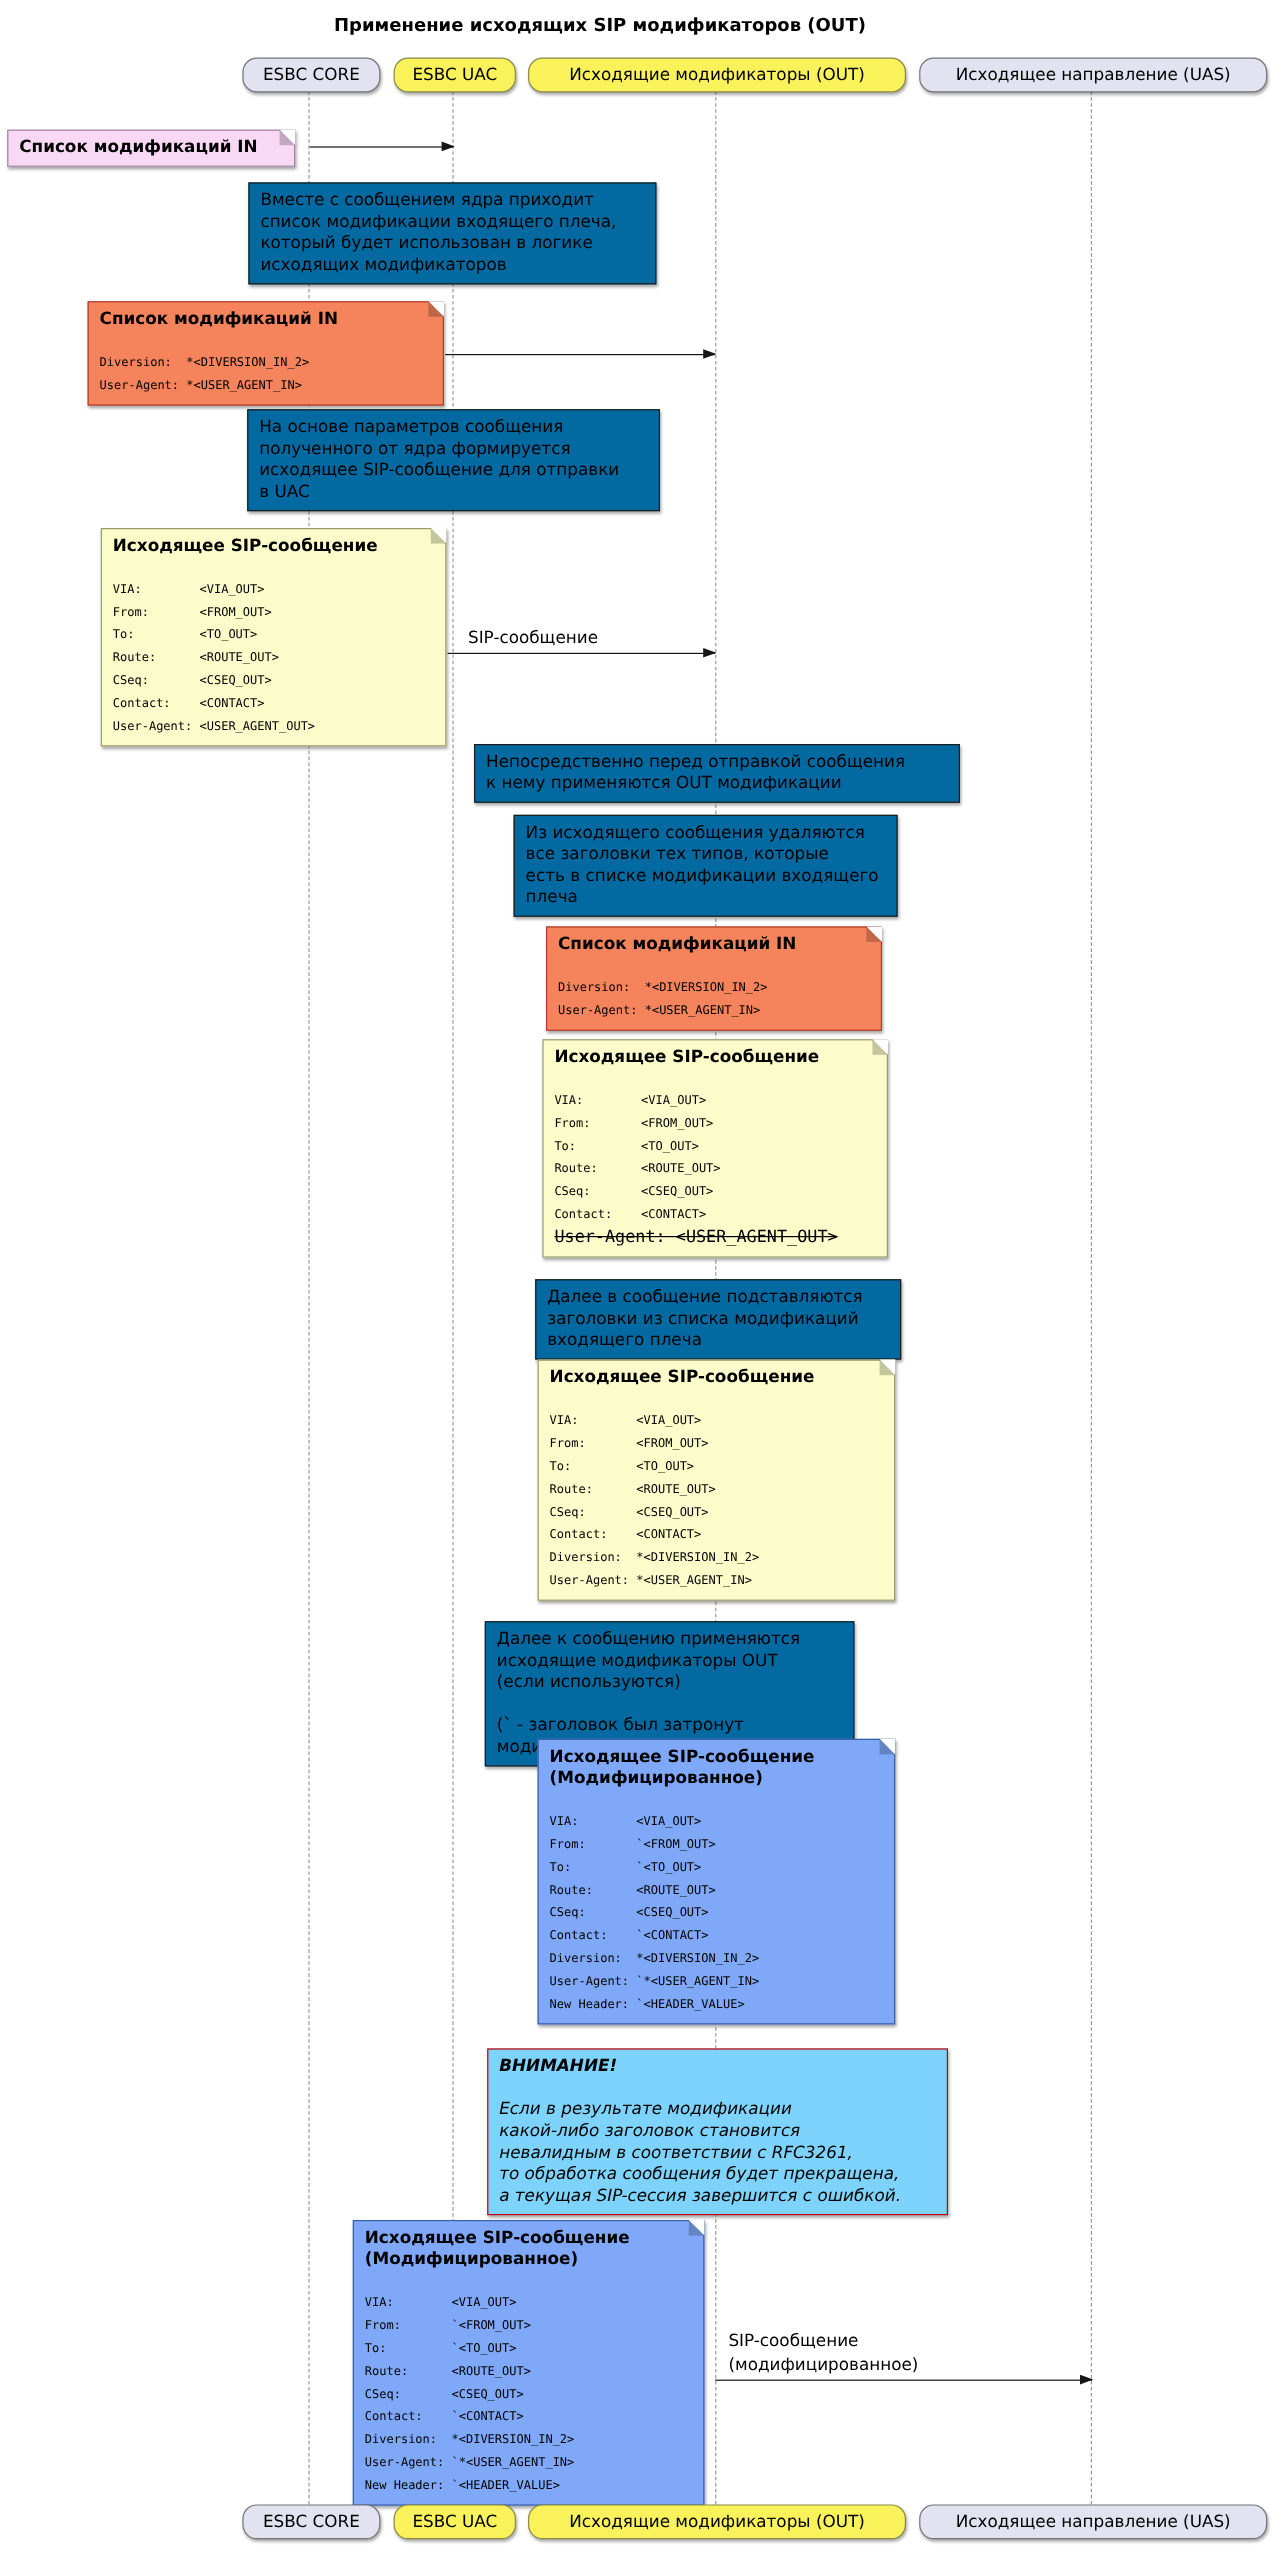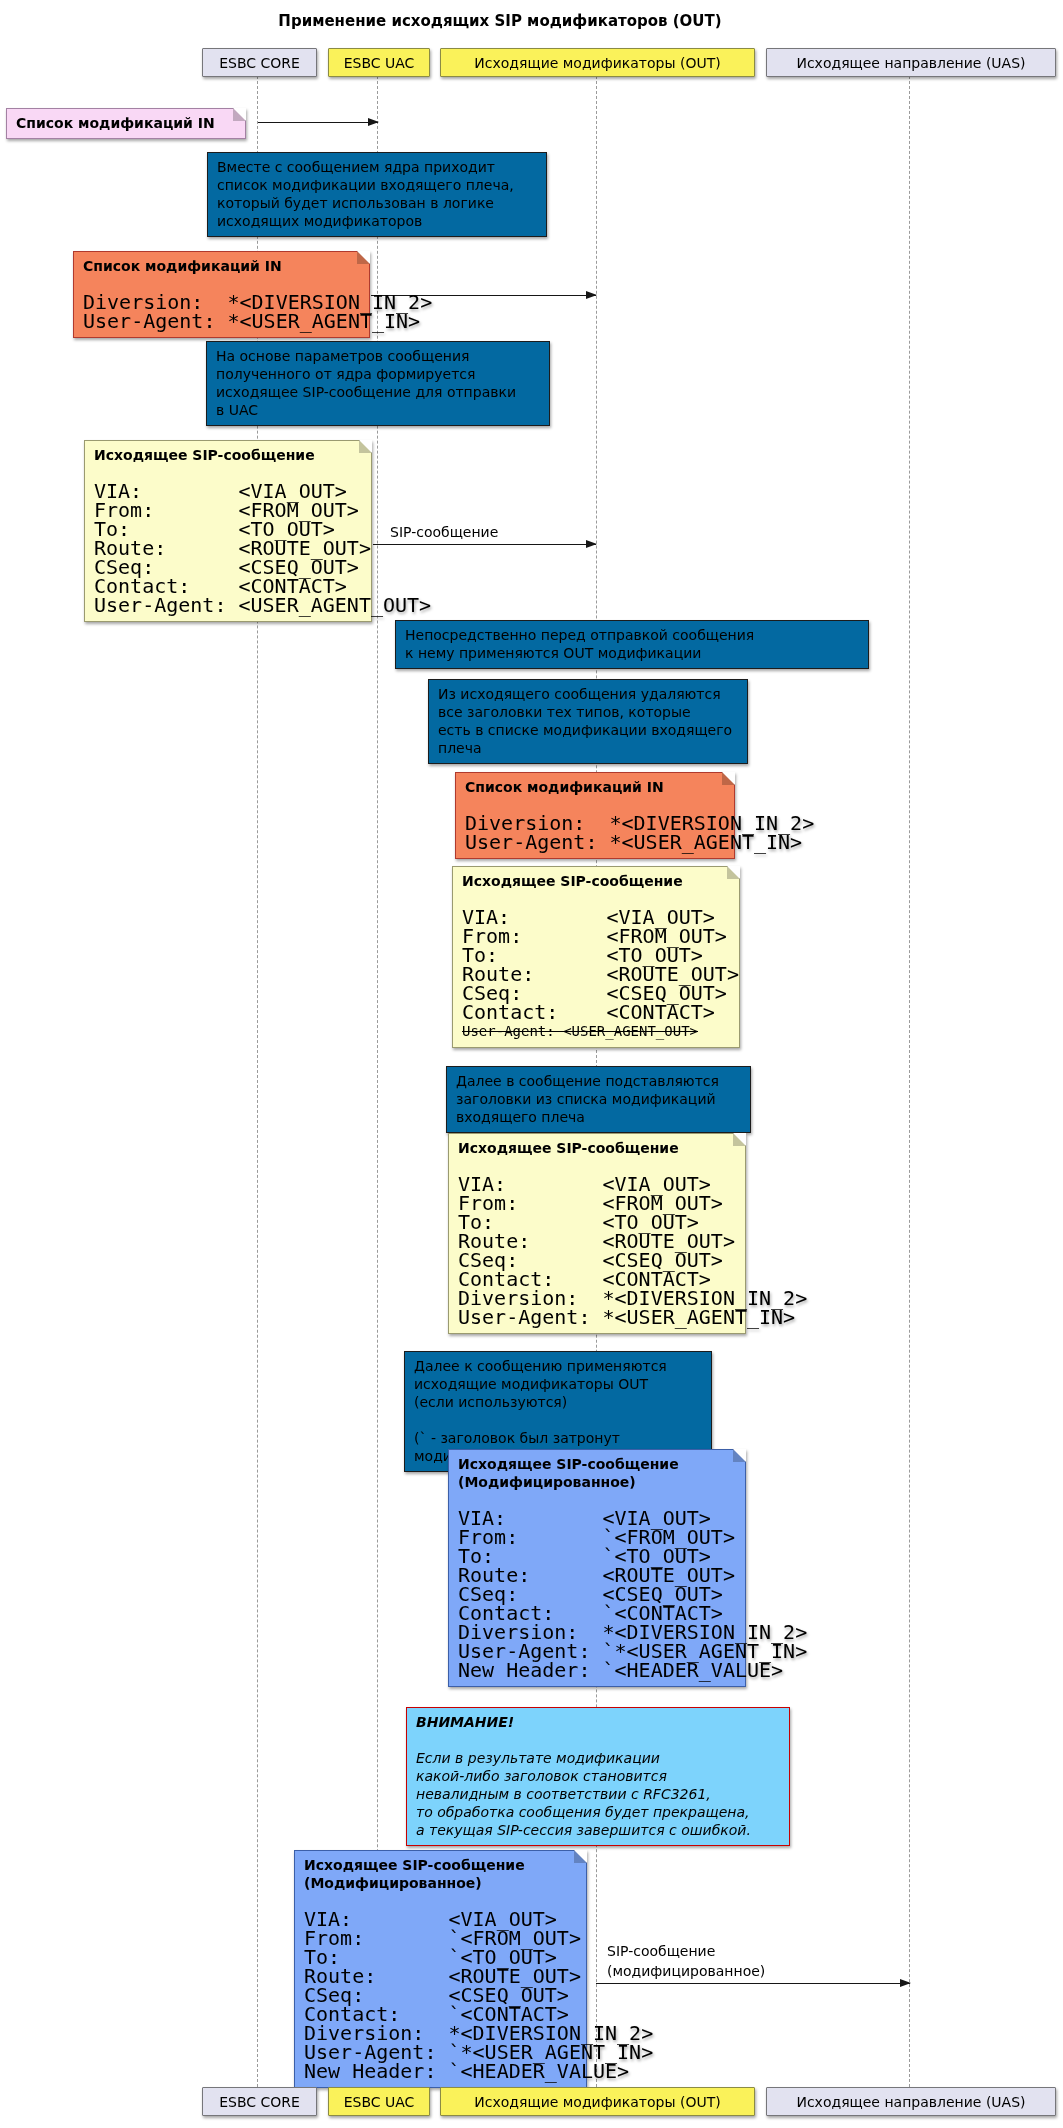--- a/index.html
+++ b/index.html
@@ -10,34 +10,34 @@
   .title{
     position:absolute;top:12px;left:0;width:1000px;text-align:center;
     font-size:15px;font-weight:bold;
   }
   .lifeline{
     position:absolute;top:76px;height:2011px;width:0;
     border-left:1px dashed #9a9a9a;
   }
   .participant{
     position:absolute;height:27px;display:flex;align-items:center;justify-content:center;
-    border:1px solid #76767a;border-radius:1px;font-size:14px;
+    border:1px solid #76767a;border-radius:12px;font-size:14px;
     filter:drop-shadow(1.5px 2px 1.5px rgba(0,0,0,.35));
   }
   .p-lav{background:#E2E2F0;}
   .p-yel{background:#FAF25A;border-color:#8b8b45;}
   .note{
     position:absolute;border:1px solid #999;
     filter:drop-shadow(1.5px 2px 1.5px rgba(0,0,0,.35));
     font-size:14px;line-height:18px;padding:5px 9px 6px 9px;box-sizing:border-box;
   }
   .note .nt{font-weight:bold;white-space:pre-line;}
   .note .ntext{white-space:pre-line;}
   .note .nb{margin-top:18px;font-family:"DejaVu Sans Mono","Liberation Mono",monospace;
-    font-size:20px;line-height:19px;white-space:pre;}
+    font-size:10px;line-height:19px;white-space:pre;}
   .note .nb2{margin-top:0;font-family:"DejaVu Sans Mono","Liberation Mono",monospace;
     font-size:14px;line-height:19px;white-space:pre;}
   .struck{text-decoration:line-through;}
   .folded{}
   .folded::after{
     content:"";position:absolute;top:-1px;right:-1px;width:0;height:0;
     border-top:13px solid #fff;border-left:13px solid rgba(0,0,0,.22);
   }
   .n-pink{background:#F9D8F5;border-color:#A381A3;}
   .n-green{background:#0369a1;border-color:#1c1c1c;}
@@ -110,21 +110,21 @@
     <div class="nt">Исходящее SIP-сообщение</div>
     <div class="nb">VIA:        &lt;VIA_OUT&gt;
 From:       &lt;FROM_OUT&gt;
 To:         &lt;TO_OUT&gt;
 Route:      &lt;ROUTE_OUT&gt;
 CSeq:       &lt;CSEQ_OUT&gt;
 Contact:    &lt;CONTACT&gt;
 User-Agent: &lt;USER_AGENT_OUT&gt;</div>
   </div>
 
-  <div class="note n-green" style="left:395px;top:620px;width:474px">
+  <div class="note n-green" style="left:395px;top:620px;width:405px">
     <div class="ntext">Непосредственно перед отправкой сообщения
 к нему применяются OUT модификации</div>
   </div>
 
   <div class="note n-green" style="left:428px;top:679px;width:320px">
     <div class="ntext">Из исходящего сообщения удаляются
 все заголовки тех типов, которые
 есть в списке модификации входящего
 плеча</div>
   </div>

